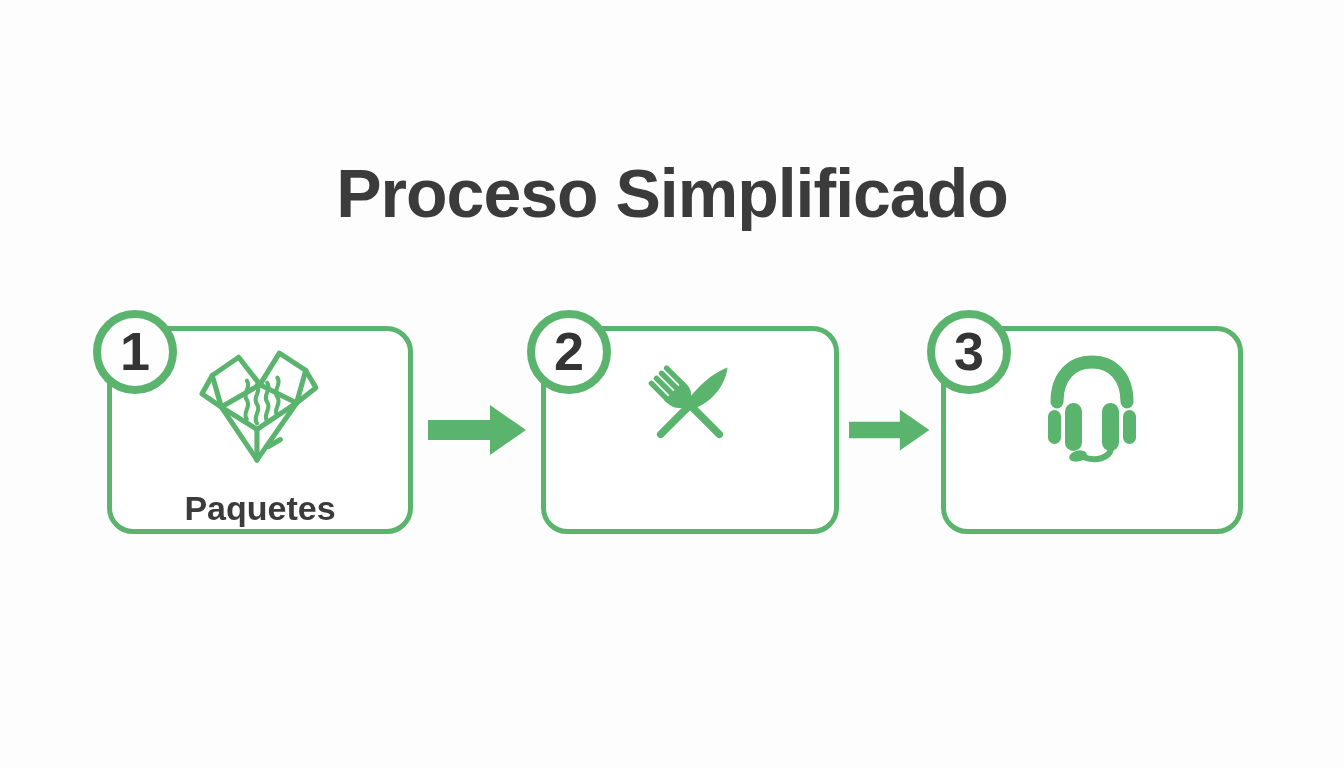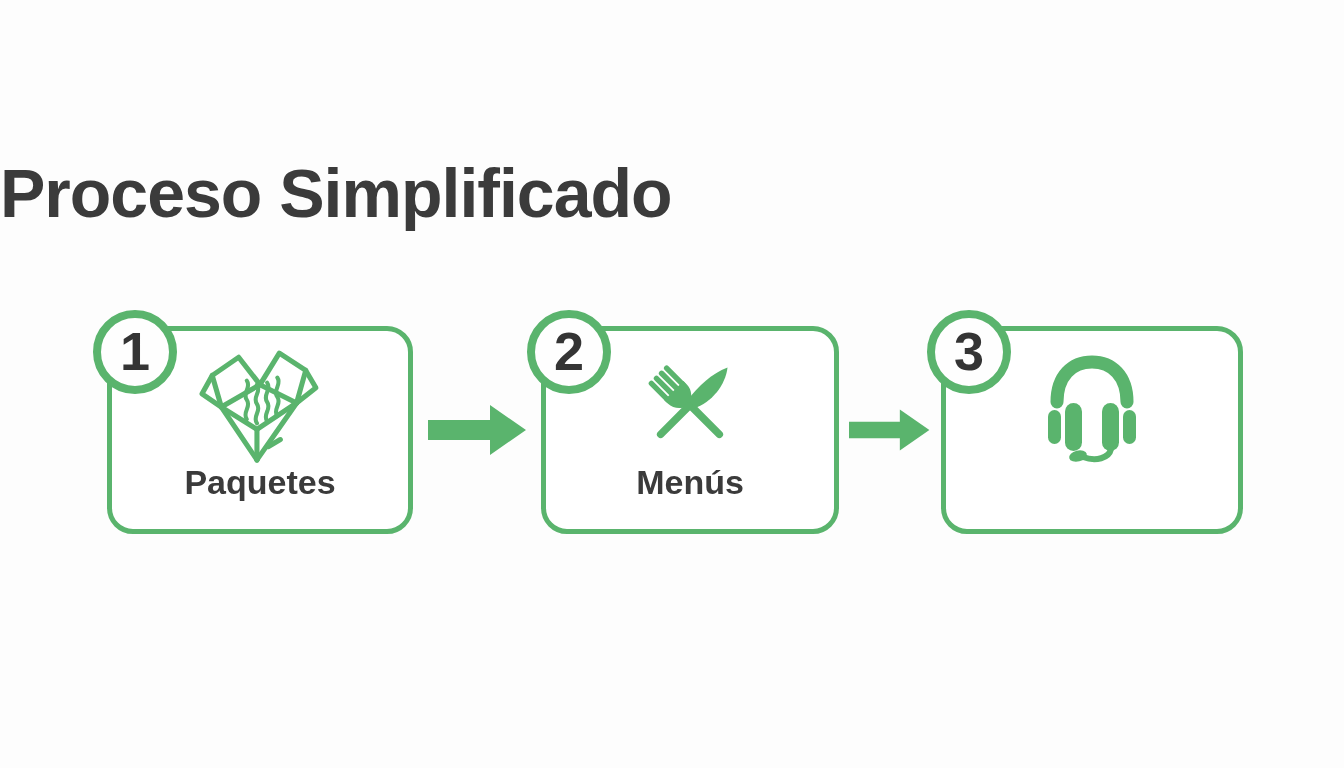--- a/index.html
+++ b/index.html
@@ -12,21 +12,21 @@
     width: 1344px;
     height: 768px;
     background: #fdfdfd;
     overflow: hidden;
   }
   .page-title {
     position: absolute;
     top: 112px;
     left: 0;
     width: 100%;
-    text-align: left;
+    text-align: center;
     font-size: 68px;
     font-weight: 700;
     letter-spacing: -1px;
     color: #3b3b3b;
     line-height: 1.05;
   }
   .step-card {
     position: absolute;
     top: 326px;
     height: 208px;
@@ -64,21 +64,21 @@
     left: 0;
     width: 100%;
     height: 132px;
     display: flex;
     align-items: center;
     justify-content: center;
   }
   .icon-wrap svg { display: block; }
   .step-label {
     position: absolute;
-    bottom: 28px;
+    bottom: 2px;
     left: 0;
     width: 100%;
     text-align: center;
     font-size: 34px;
     font-weight: 700;
     color: #3b3b3b;
     line-height: 1.1;
   }
   .flow-arrow { position: absolute; }
   .arrow-1 { left: 428px; top: 402px; width: 100px; height: 56px; }
@@ -143,21 +143,20 @@
           <path d="M45,38 h27.5 v5 c0,8 -6.5,13.5 -11,15.5 v4 h-5.5 v-4 c-4.5,-2 -11,-7.5 -11,-15.5 z"></path>
           <rect x="56.2" y="58" width="7.6" height="48" rx="3.8"></rect>
         </g>
 
         <g transform="rotate(45 60 60)">
           <path d="M60,6 C71,20 74,42 65,60 L55,60 C52,40 53,22 60,6 Z"></path>
           <rect x="56.2" y="58" width="7.6" height="48" rx="3.8"></rect>
         </g>
       </svg>
     </div>
-    <div class="step-label">Menús</div>
   </div>
 
   <div class="flow-arrow arrow-2">
     <svg width="82" height="46" viewBox="0 0 100 56">
       <polygon points="0,18 62,18 62,3 98,28 62,53 62,38 0,38" fill="#5ab46d"></polygon>
     </svg>
   </div>
 
   <div class="step-card card-3">
     <div class="step-badge">

